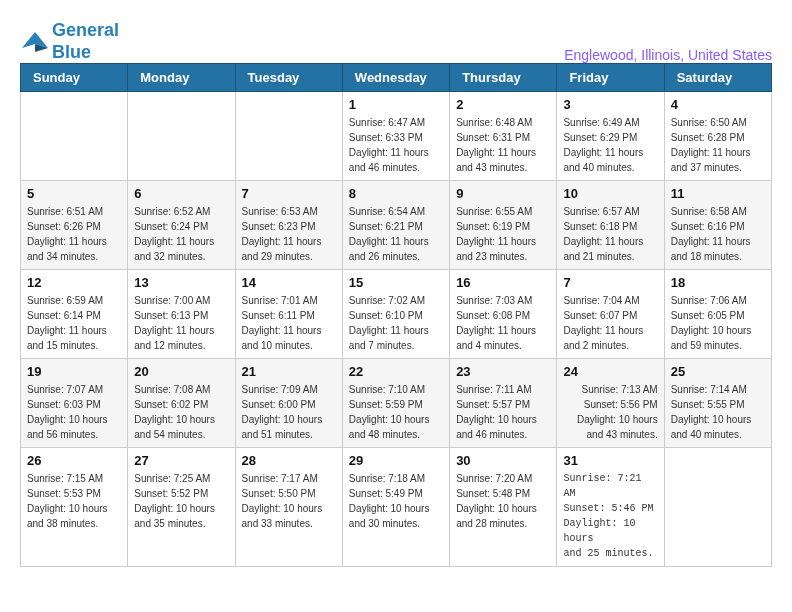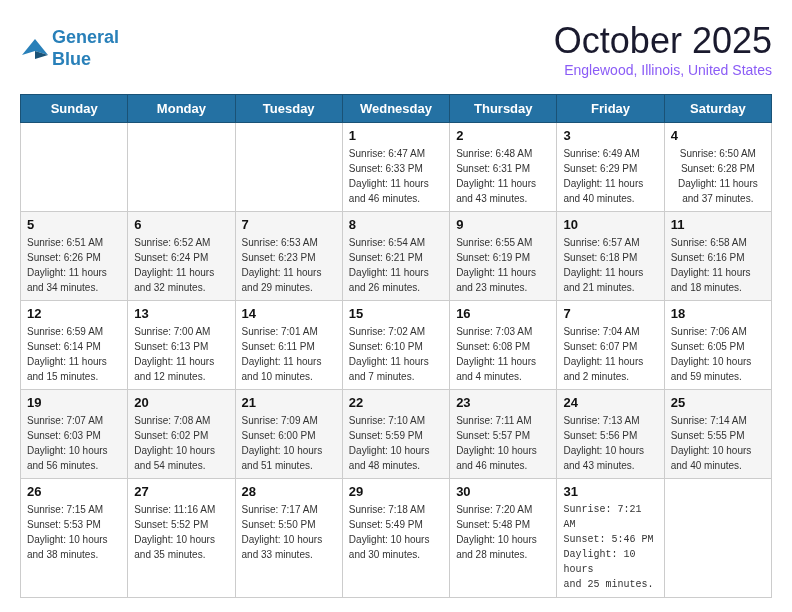--- a/index.html
+++ b/index.html
@@ -6,22 +6,22 @@
     body {
       font-family: Arial, sans-serif;
       background: #fff;
       width: 792px;
       min-height: 612px;
       padding: 20px;
     }
     .header {
       display: flex;
       justify-content: space-between;
-      align-items: center;
-      margin-bottom: 16px;
+      align-items: flex-end;
+      margin-bottom: 0;
     }
     .logo {
       display: flex;
       align-items: center;
     }
     .logo-text {
       font-size: 18px;
       font-weight: bold;
       color: #1a5276;
       line-height: 1.2;
@@ -49,22 +49,22 @@
     .calendar {
       width: 100%;
       border-collapse: collapse;
       border: 1px solid #ccc;
     }
     .calendar th {
       background: #2471a3;
       color: #fff;
       font-size: 13px;
       font-weight: bold;
-      padding: 6px 4px;
-      text-align: center;
+      padding: 6px 12px;
+      text-align: left;
       border: 1px solid #1a5276;
     }
     .calendar td {
       border: 1px solid #ccc;
       vertical-align: top;
       padding: 5px 6px;
       width: calc(100% / 7);
       height: 88px;
       background: #fff;
       font-size: 10.5px;
@@ -96,21 +96,20 @@
     <svg class="logo-icon" viewBox="0 0 30 24" xmlns="http://www.w3.org/2000/svg">
       <path d="M15 2 L28 18 L15 14 L2 18 Z" fill="#2980b9"></path>
       <path d="M15 14 L28 18 L15 22 Z" fill="#1a5276"></path>
     </svg>
     <div class="logo-text">
       <span>General</span><br>
       <span style="color:#2980b9;">Blue</span>
     </div>
   </div>
   <div class="title-area">
-    <div class="month-title">October 2025</div>
     <div class="location-title">Englewood, Illinois, United States</div>
   </div>
 </div>
 
 <table class="calendar">
   <thead>
     <tr>
     <th>Sunday</th>
         <th>Monday</th>
         <th>Tuesday</th>
@@ -141,21 +140,21 @@
         </td>
         <td>
           <div class="day-number">3</div>
           <div class="day-info" style="white-space: pre-line;">Sunrise: 6:49 AM
 Sunset: 6:29 PM
 Daylight: 11 hours
 and 40 minutes.</div>
         </td>
         <td>
           <div class="day-number">4</div>
-          <div class="day-info" style="white-space: pre-line; text-align: center;">Sunrise: 6:50 AM
+          <div class="day-info" style="white-space: pre-line;">Sunrise: 6:50 AM
 Sunset: 6:28 PM
 Daylight: 11 hours
 and 37 minutes.</div>
         </td>
       </tr>
       <tr>
         <td>
           <div class="day-number">5</div>
           <div class="day-info" style="white-space: pre-line;">Sunrise: 6:51 AM
 Sunset: 6:26 PM
@@ -287,21 +286,21 @@
         </td>
         <td>
           <div class="day-number">23</div>
           <div class="day-info" style="white-space: pre-line;">Sunrise: 7:11 AM
 Sunset: 5:57 PM
 Daylight: 10 hours
 and 46 minutes.</div>
         </td>
         <td>
           <div class="day-number">24</div>
-          <div class="day-info" style="white-space: pre-line;">Sunrise: 7:13 AM
+          <div class="day-info" style="white-space: pre-line; text-align: right;">Sunrise: 7:13 AM
 Sunset: 5:56 PM
 Daylight: 10 hours
 and 43 minutes.</div>
         </td>
         <td>
           <div class="day-number">25</div>
           <div class="day-info" style="white-space: pre-line;">Sunrise: 7:14 AM
 Sunset: 5:55 PM
 Daylight: 10 hours
 and 40 minutes.</div>
@@ -310,21 +309,21 @@
       <tr>
         <td>
           <div class="day-number">26</div>
           <div class="day-info" style="white-space: pre-line;">Sunrise: 7:15 AM
 Sunset: 5:53 PM
 Daylight: 10 hours
 and 38 minutes.</div>
         </td>
         <td>
           <div class="day-number">27</div>
-          <div class="day-info" style="white-space: pre-line;">Sunrise: 11:16 AM
+          <div class="day-info" style="white-space: pre-line;">Sunrise: 7:25 AM
 Sunset: 5:52 PM
 Daylight: 10 hours
 and 35 minutes.</div>
         </td>
         <td>
           <div class="day-number">28</div>
           <div class="day-info" style="white-space: pre-line;">Sunrise: 7:17 AM
 Sunset: 5:50 PM
 Daylight: 10 hours
 and 33 minutes.</div>

